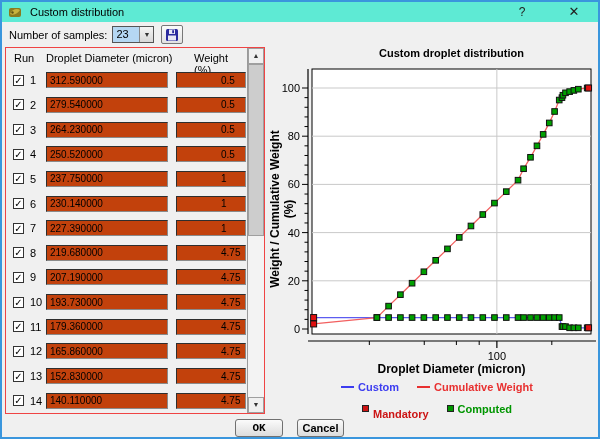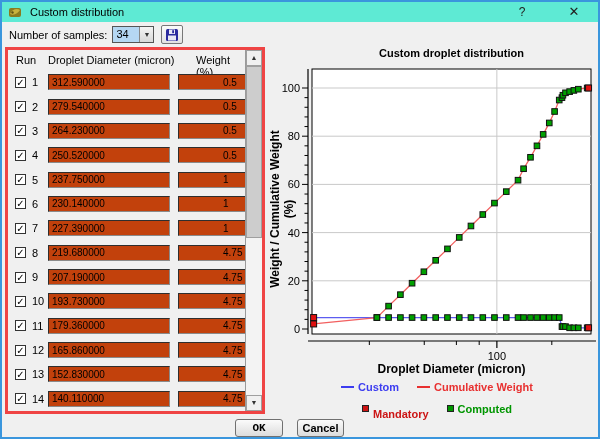--- a/index.html
+++ b/index.html
@@ -16,21 +16,21 @@
   .help-btn { right:60px; }
   .close-btn { right:8px; font-size:13px; }
   
   .toolbar { position:absolute; left:0; top:20px; width:596px; height:25px; display:flex; align-items:center; }
   .samples-label { font-size:11px; color:#000; margin-left:7px; }
   .combo { display:flex; margin-left:5px; height:17px; border:1px solid #555; background:#fff; }
   .combo-value { width:26px; height:15px; background:#b5d7f3; font-size:11px; line-height:15px; padding-left:3px; color:#000; }
   .combo-arrow { width:14px; height:15px; background:linear-gradient(#f4f4f4,#d8d8d8); border-left:1px solid #888; font-size:7px; line-height:15px; text-align:center; color:#333; }
   .save-btn { margin-left:7px; width:22px; height:19px; border:1px solid #777; background:linear-gradient(#fbfbfb,#e2e2e2); display:flex; align-items:center; justify-content:center; border-radius:2px; }
   
-  .table-panel { position:absolute; left:3px; top:45px; width:260px; height:367px; border:3px solid #ef4444; background:#f0f0f0; }
+  .table-panel { position:absolute; left:3px; top:45px; width:260px; height:367px; border:1px solid #ef4444; background:#f0f0f0; }
   .tbl-header { position:absolute; left:0; top:0; right:17px; height:20px; }
   .tbl-header span { position:absolute; top:4px; font-size:11px; color:#000; }
   .hdr-run { left:8px; }
   .hdr-diam { left:40px; }
   .hdr-weight { left:176px;margin-left:12px; }
   .rows { position:absolute; left:0; top:20px; right:17px; bottom:0; display:flex; flex-direction:column; }
   .row { flex:1; position:relative; display:flex; align-items:center; }
   .cb { position:absolute; left:7px; width:11px; height:11px; background:#fff; border:1px solid #333; font-size:10px; line-height:10px; text-align:center; color:#000; }
   .run-num { position:absolute; left:24px; font-size:11px; color:#000; }
   .tbl-input { position:absolute; height:16px; background:#c2410c; border:1px solid #8a8a8a; border-top-color:#2e2e2e; border-left-color:#2e2e2e; font-family:"Liberation Sans",sans-serif; font-size:10px; color:#000; padding:0 3px; }
@@ -71,21 +71,21 @@
       <circle cx="4.5" cy="7.5" r="1.2" fill="#5d5214"></circle>
     </svg>
     <span class="title-text">Custom distribution</span>
     <div class="tb-btn help-btn">?</div>
     <div class="tb-btn close-btn">✕</div>
   </div>
 
   <div class="toolbar">
     <span class="samples-label">Number of samples:</span>
     <div class="combo">
-      <div class="combo-value">34</div>
+      <div class="combo-value">23</div>
       <div class="combo-arrow">▼</div>
     </div>
     <div class="save-btn">
       <svg width="14" height="14" viewBox="0 0 14 14">
         <rect x="1" y="1" width="12" height="12" rx="1.5" fill="#2b2b9e"></rect>
         <rect x="4" y="1.5" width="6" height="4.5" fill="#e8e8f4"></rect>
         <rect x="7.2" y="2.2" width="1.8" height="3" fill="#2b2b9e"></rect>
         <rect x="3" y="7.5" width="8" height="5" fill="#e8e8f4"></rect>
       </svg>
     </div>

